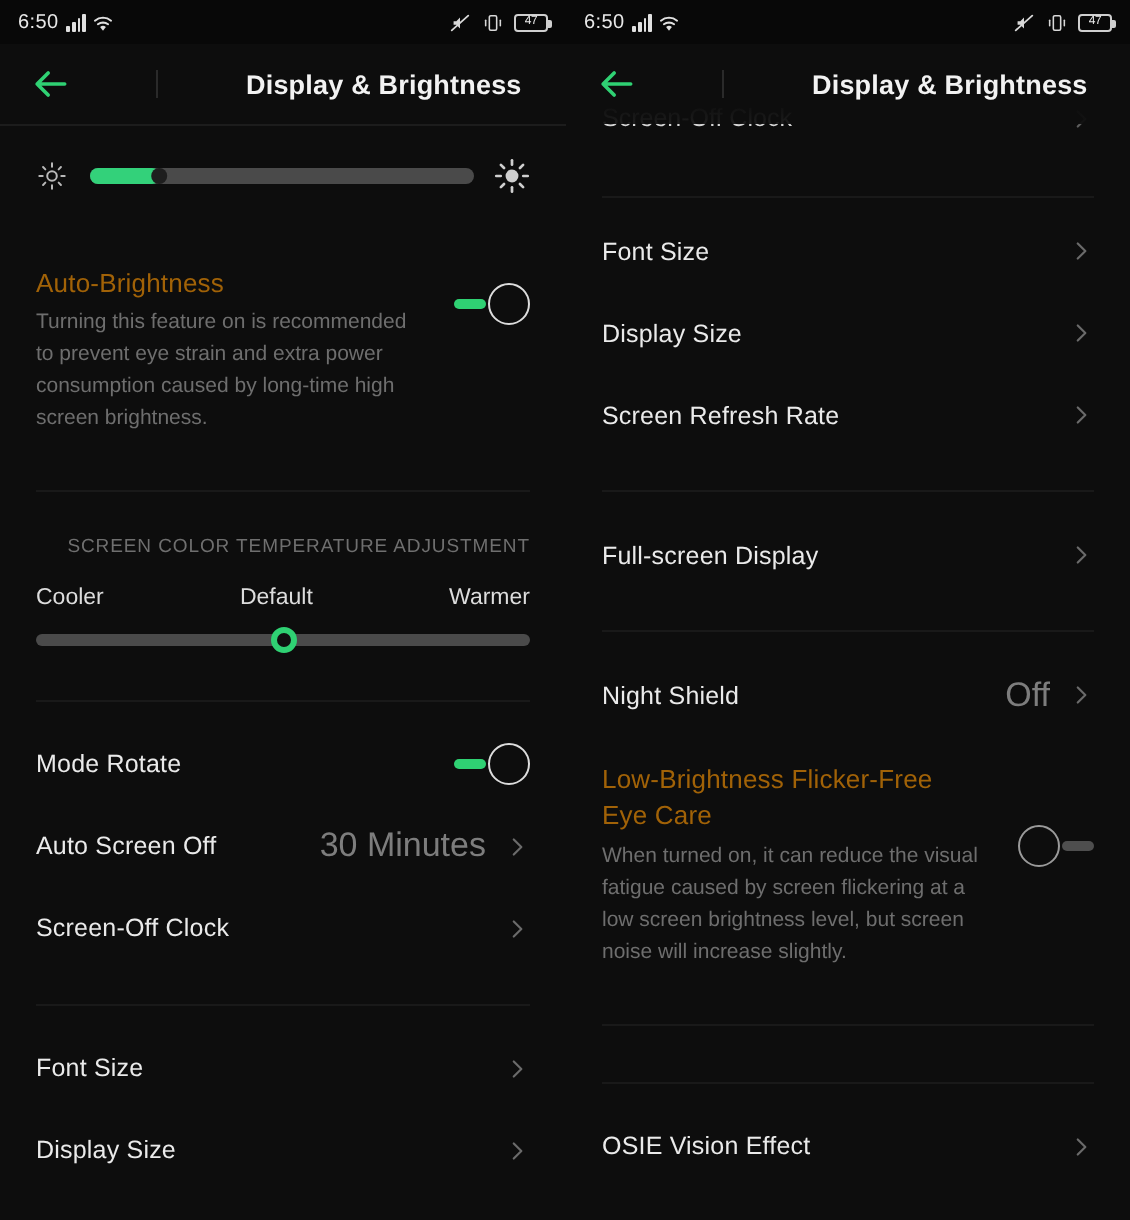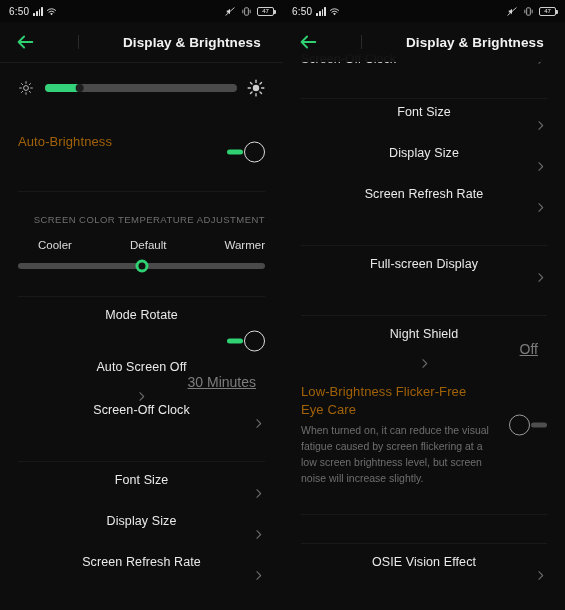--- a/index.html
+++ b/index.html
@@ -66,24 +66,23 @@
 
   .divider-top { height:1px; background:#1c1c1c; margin:0; }
 
   
   .content { padding:0 18px; }
 
   .row {
     display:flex; align-items:center;
     min-height:41px;
     position:relative;
-    flex-direction:column;
   }
   .row .label { color:#eaeaea; font-size:12.5px; letter-spacing:.1px; }
-  .row .value { margin-left:auto; color:#7d7d7d; font-size:14px; padding-right:9px;text-decoration:underline; }
+  .row .value { margin-left:auto; color:#7d7d7d; font-size:17px; padding-right:9px; }
   .chev { margin-left:auto; }
   .row .value + .chev { margin-left:0; }
   .chev svg { display:block; }
 
   .sep { height:1px; background:#191919; margin:6px 0; }
 
   
   .bright-wrap { display:flex; align-items:center; height:40px; gap:0; }
   .sun-small { width:16px; height:16px; flex:0 0 16px; }
   .sun-large { width:18px; height:18px; flex:0 0 18px; margin-left:10px; }
@@ -123,21 +122,21 @@
   .toggle.on .knob { right:0; border-color:#dcdcdc; }
   .toggle.off .bar { right:0; background:#4e4e4e; }
   .toggle.off .knob { left:0; border-color:#9a9a9a; }
 
   
   .section-caption {
     color:#6f6f6f; font-size:9.5px; letter-spacing:.45px;
     padding:16px 0 14px;
     text-align:right;
   }
-  .temp-labels { display:flex; color:#dcdcdc; font-size:11.5px; padding-bottom:12px;margin-left:20px; }
+  .temp-labels { display:flex; color:#dcdcdc; font-size:11.5px; padding-bottom:12px; }
   .temp-labels .c1 { flex:0 0 auto; }
   .temp-labels .c2 { margin:0 auto; }
   .temp-labels .c3 { flex:0 0 auto; }
   .temp-track {
     height:6px; background:#4a4a4a; border-radius:3px; position:relative;
     margin-bottom:10px;
   }
   .temp-thumb {
     position:absolute; left:50%; top:50%;
     transform:translate(-50%,-50%);
@@ -245,20 +244,21 @@
             </g>
           </svg>
         </span>
       </div>
 
       <div class="gap-lg"></div>
 
       <div class="block">
         <div class="block-text">
           <div class="block-title">Auto-Brightness</div>
+          <div class="block-desc">Turning this feature on is recommended to prevent eye strain and extra power consumption caused by long-time high screen brightness.</div>
         </div>
         <span class="toggle on">
           <span class="bar"></span>
             <span class="knob"></span>
         </span>
       </div>
 
       <div class="gap-md"></div>
       <div class="sep"></div>
 

